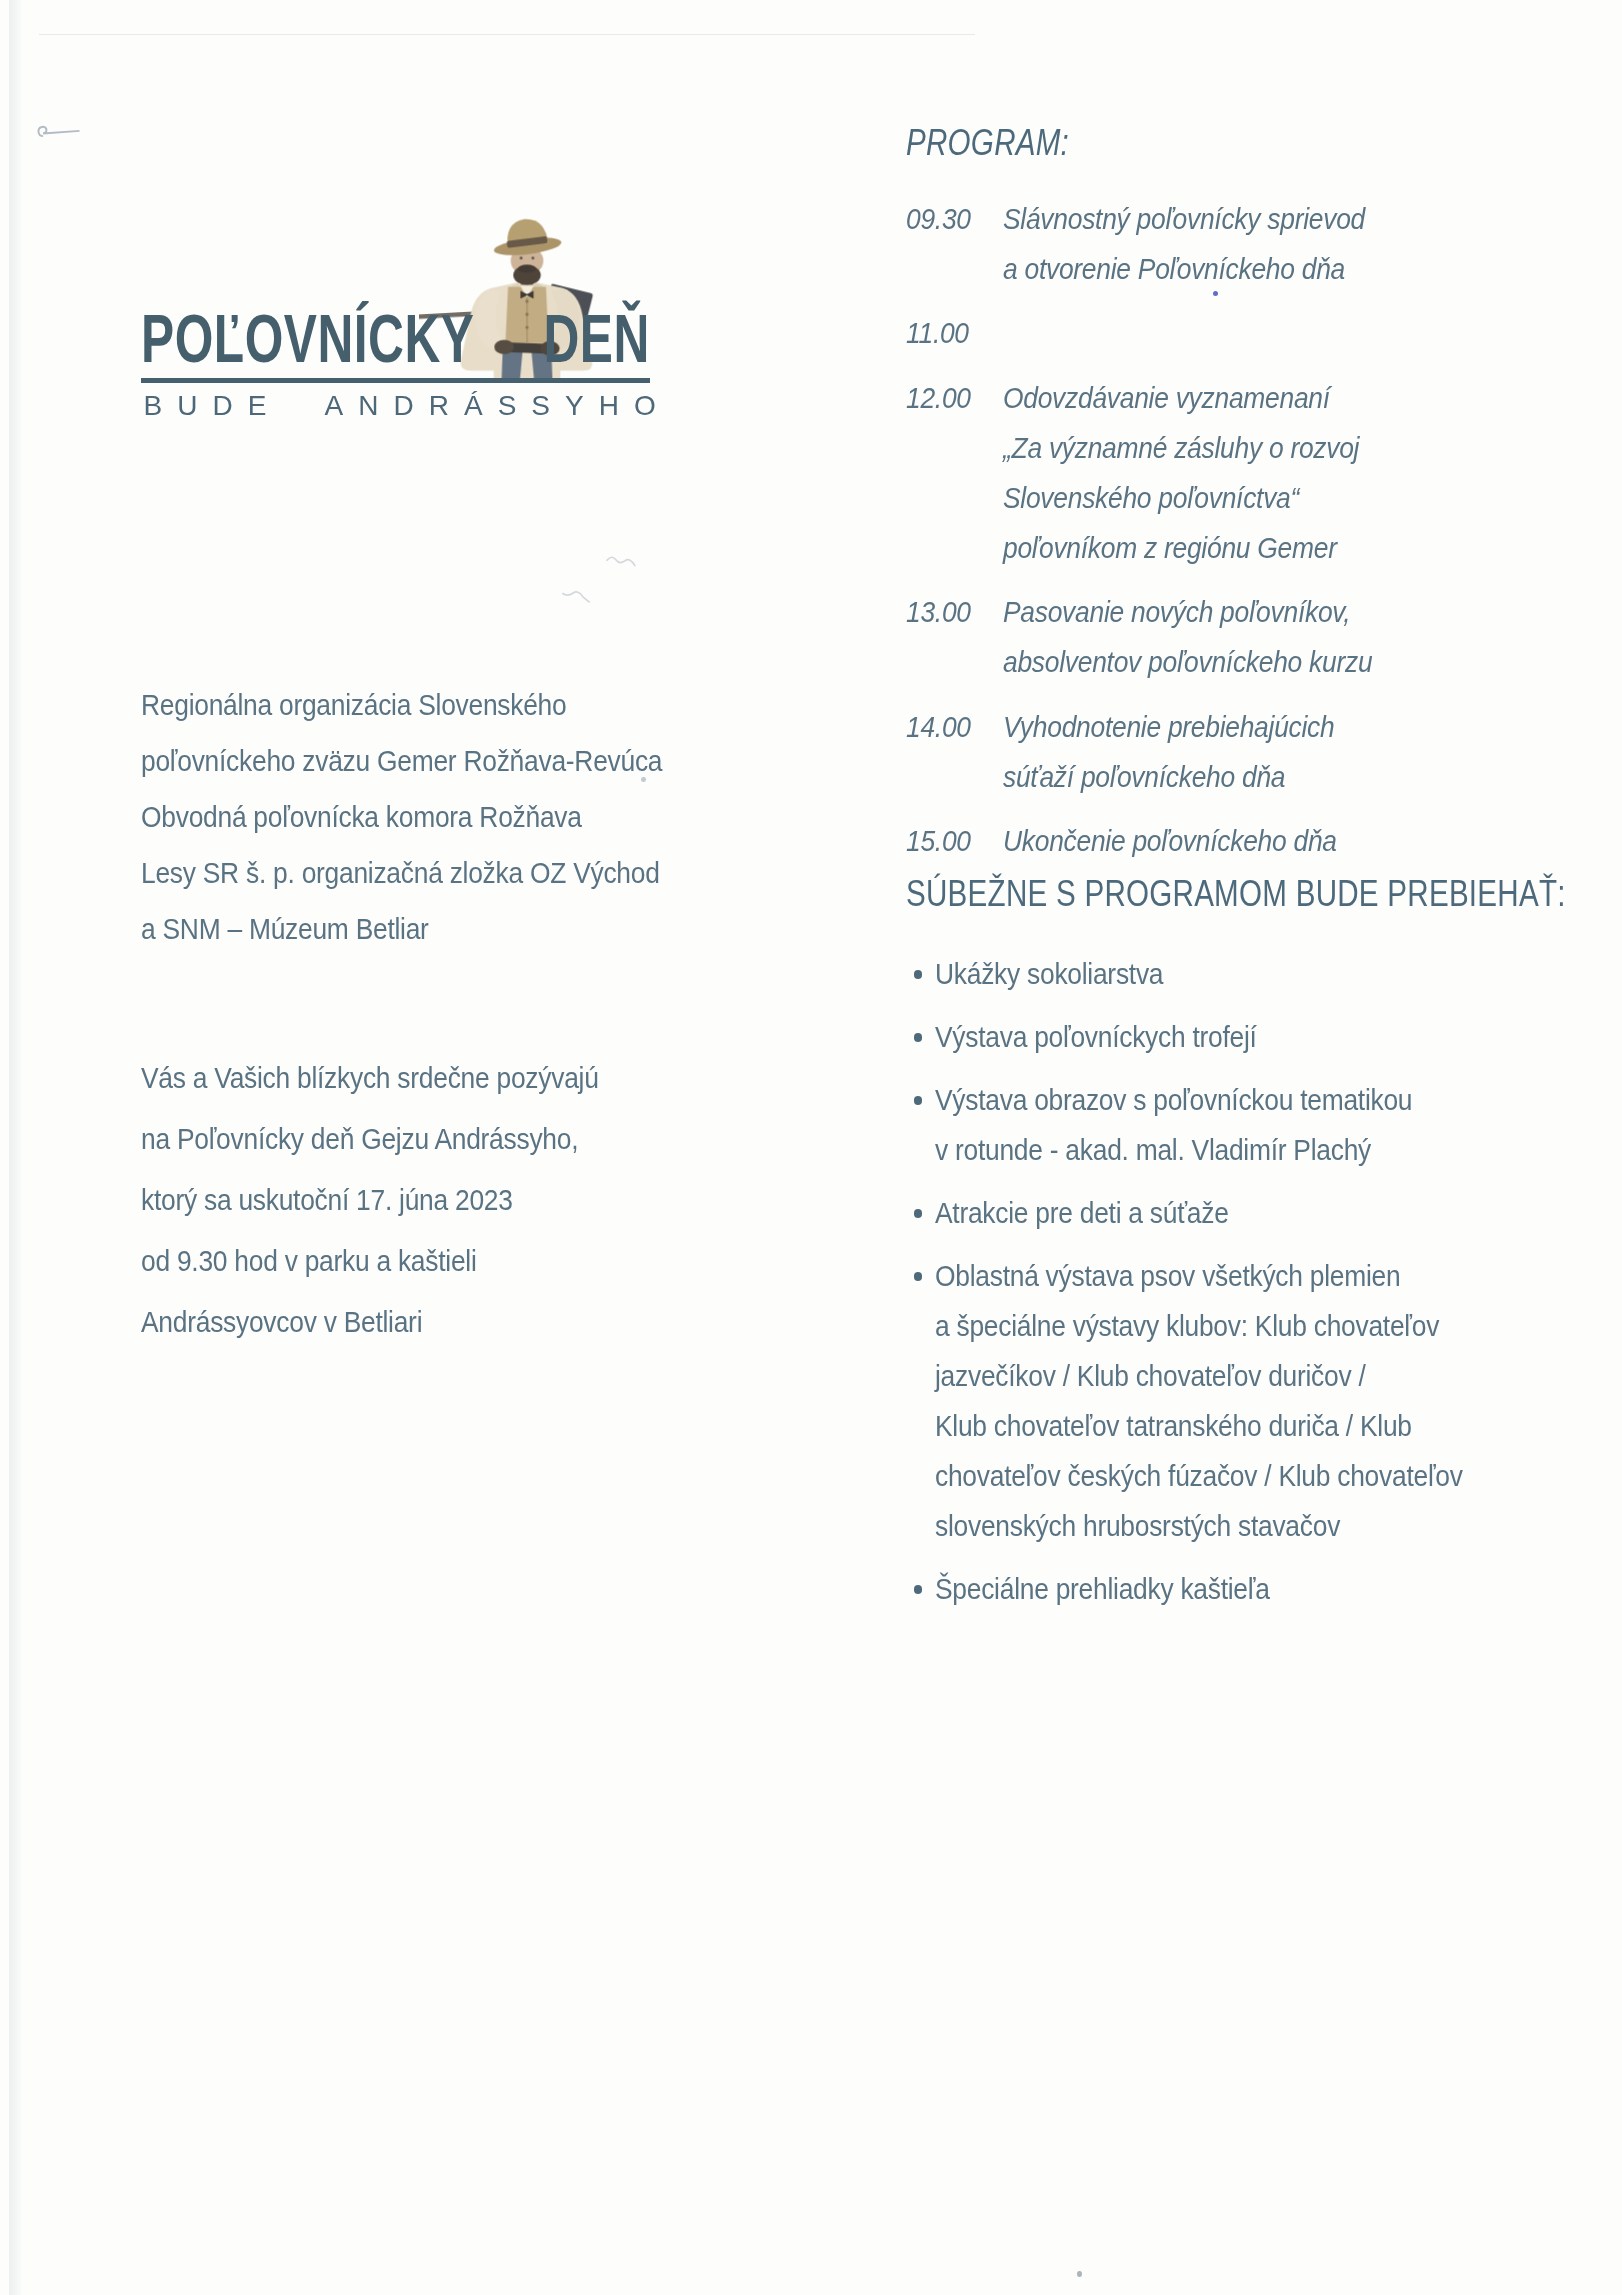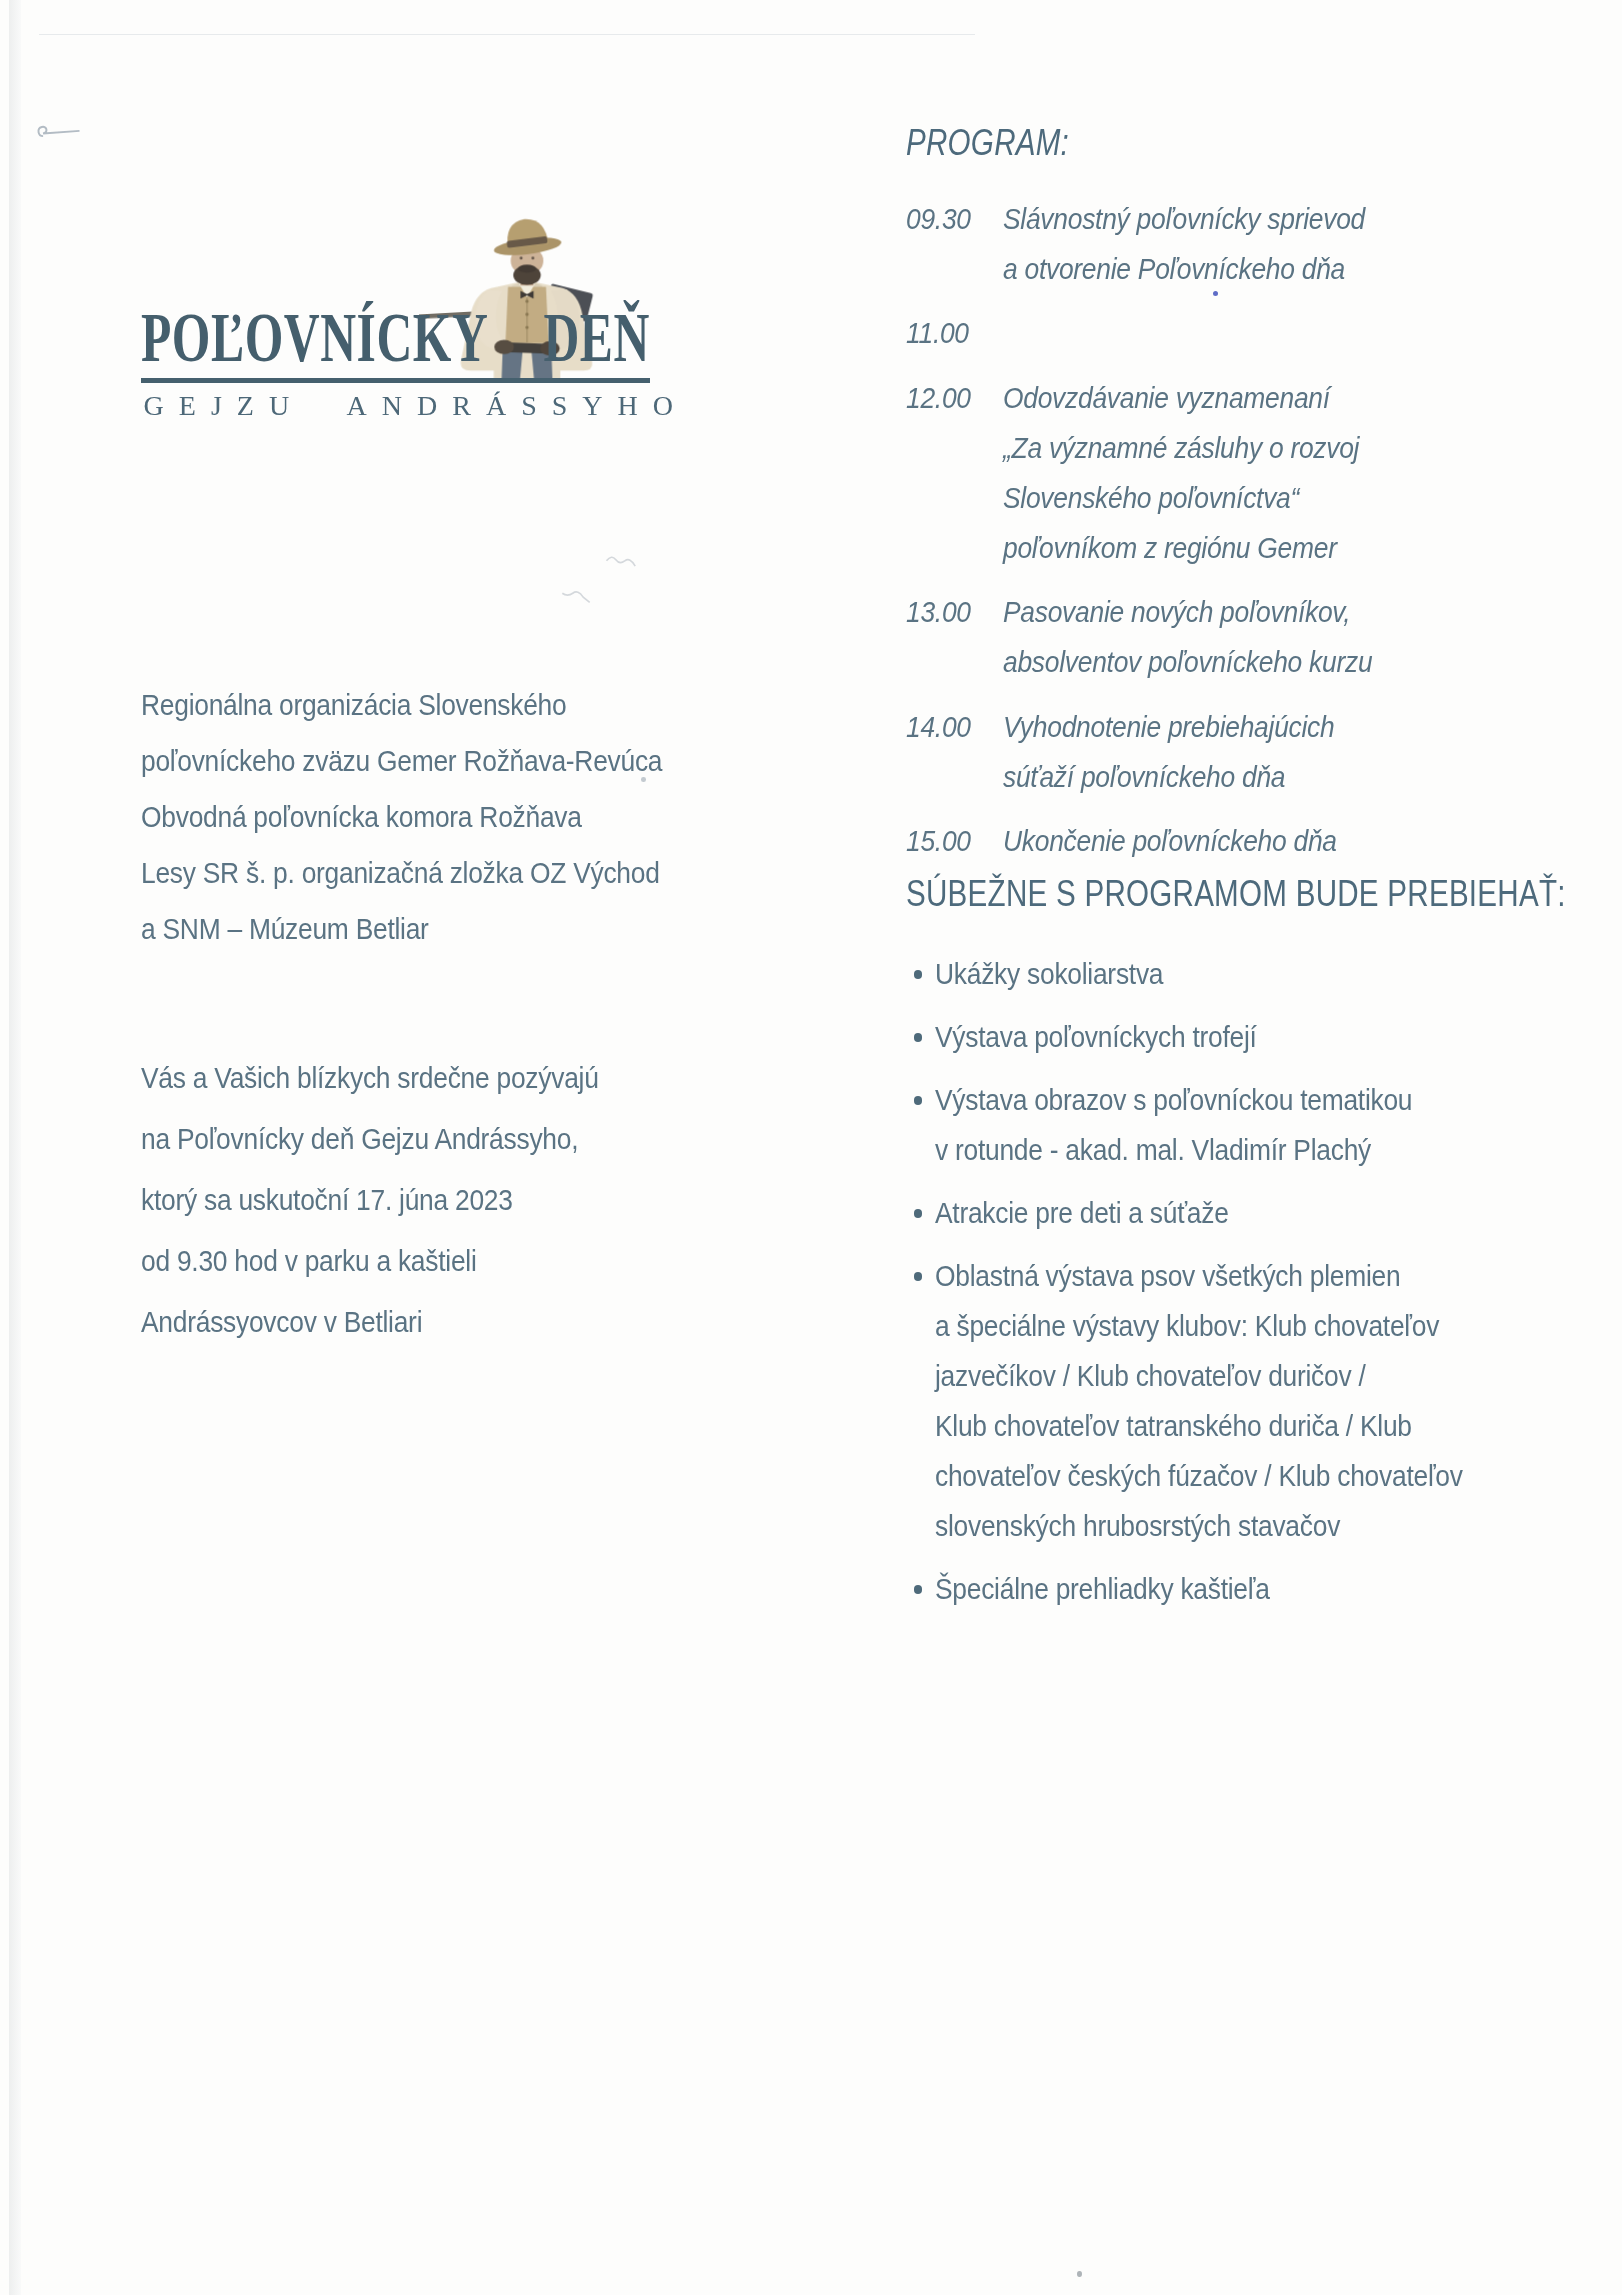--- a/index.html
+++ b/index.html
@@ -6,21 +6,21 @@
   .page{
     position:relative;width:1623px;height:2295px;overflow:hidden;
     background:#fdfdfc;
     font-family:"Liberation Sans",sans-serif;
     color:#5a7383;
   }
   
   .cx{transform:scaleX(.88);transform-origin:0 50%;white-space:nowrap;}
 
   
-  .logo{position:absolute;left:141px;top:216px;width:509px;height:226px;font-family:Liberation Serif, serif;}
+  .logo{position:absolute;left:141px;top:216px;width:509px;height:226px;}
   .logo-title{
     position:absolute;top:88px;font-size:69px;line-height:69px;
     font-weight:bold;color:#455f6d;letter-spacing:0.7px;white-space:nowrap;
   }
   .t-left{left:0;transform:scaleX(.72);transform-origin:0 50%;}
   .t-right{right:0;transform:scaleX(.72);transform-origin:100% 50%;}
   .rule{position:absolute;left:0;top:162px;width:509px;height:5.2px;background:#45606e;}
   .subtitle{
     position:absolute;left:2.6px;top:174px;font-size:28px;line-height:31px;
     color:#4d6878;letter-spacing:15px;word-spacing:22px;white-space:nowrap;
@@ -122,21 +122,21 @@
         <g transform="rotate(-7 165 40)">
           <ellipse cx="165" cy="48" rx="52" ry="12" fill="#a78f60"></ellipse>
           <path d="M135 48 Q133 8 165 6 Q197 8 197 48 Z" fill="#b39a69"></path>
           <rect x="134" y="36" width="62" height="11" rx="3" fill="#60513f"></rect>
         </g>
       </g>
     </svg>
     <div class="logo-title t-left">POĽOVNÍCKY</div>
     <div class="logo-title t-right">DEŇ</div>
     <div class="rule"></div>
-    <div class="subtitle">GEJZU ANDRÁSSYHO</div>
+    <div class="subtitle">BUDE ANDRÁSSYHO</div>
   </header>
 
   <section class="organizers">
     <div class="line cx">Regionálna organizácia Slovenského</div>
     <div class="line cx">poľovníckeho zväzu Gemer Rožňava-Revúca</div>
     <div class="line cx">Obvodná poľovnícka komora Rožňava</div>
     <div class="line cx">Lesy SR š. p. organizačná zložka OZ Východ</div>
     <div class="line cx">a SNM – Múzeum Betliar</div>
   </section>
 

